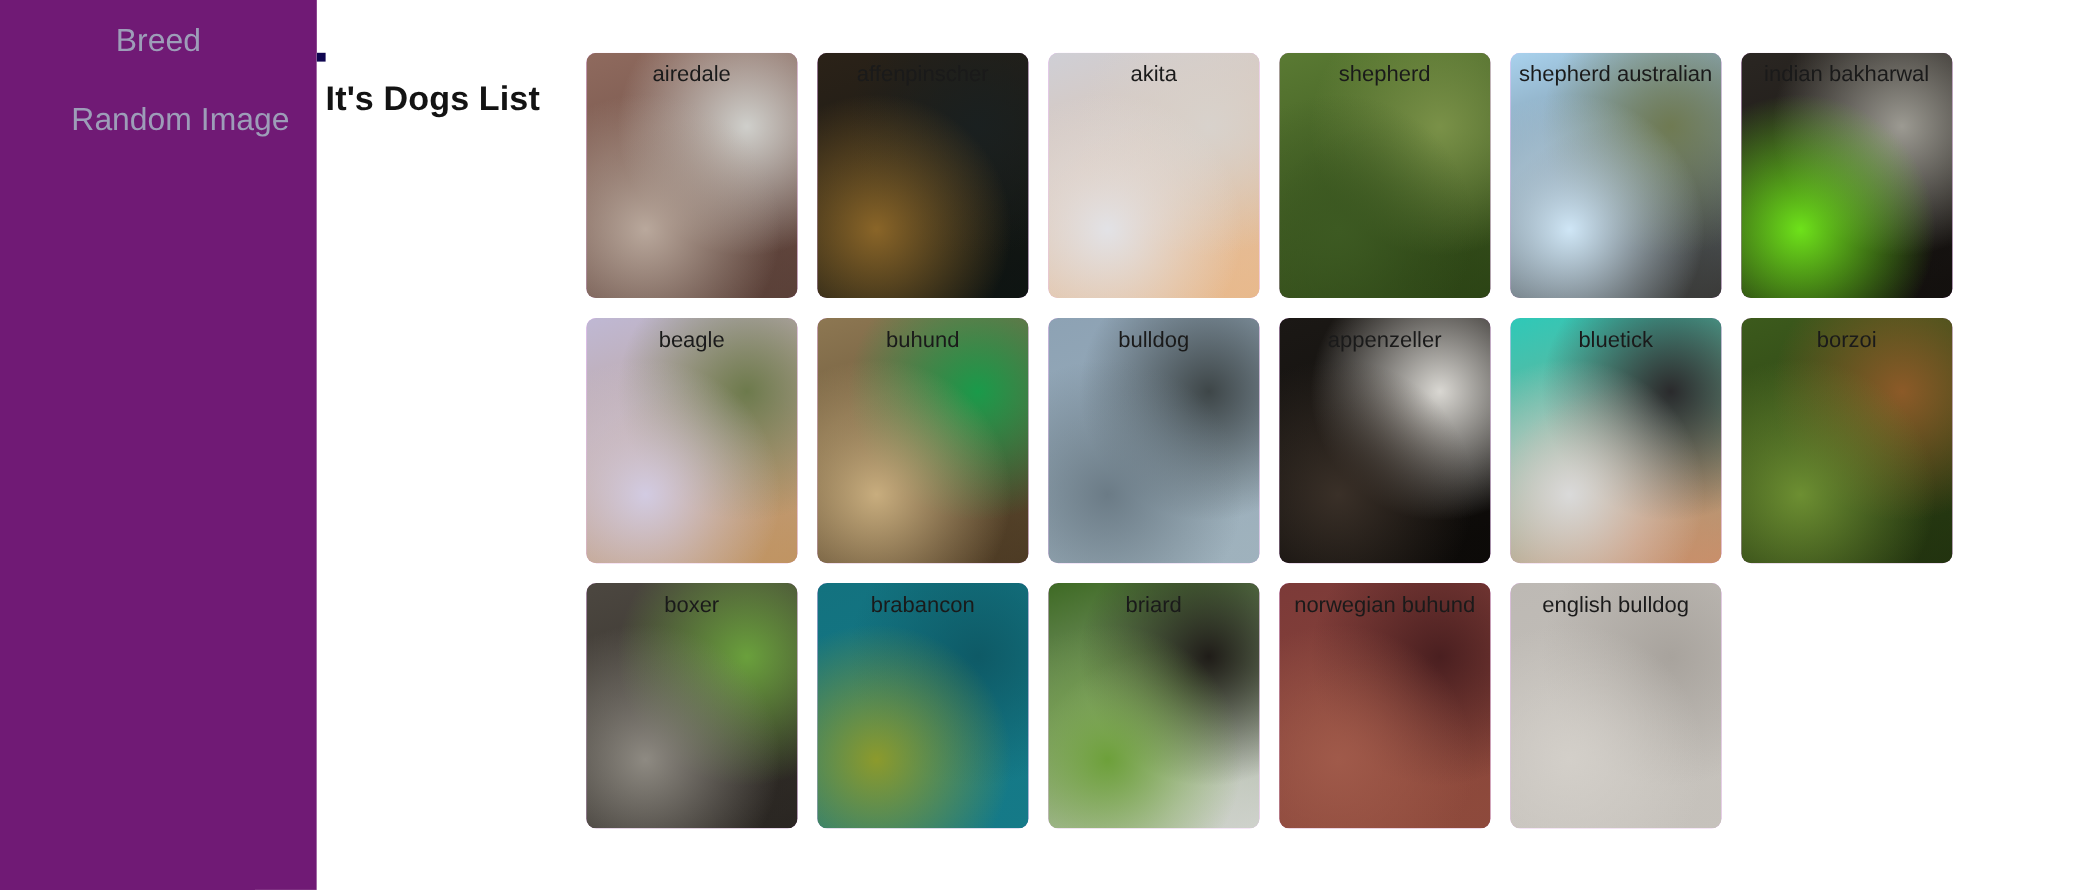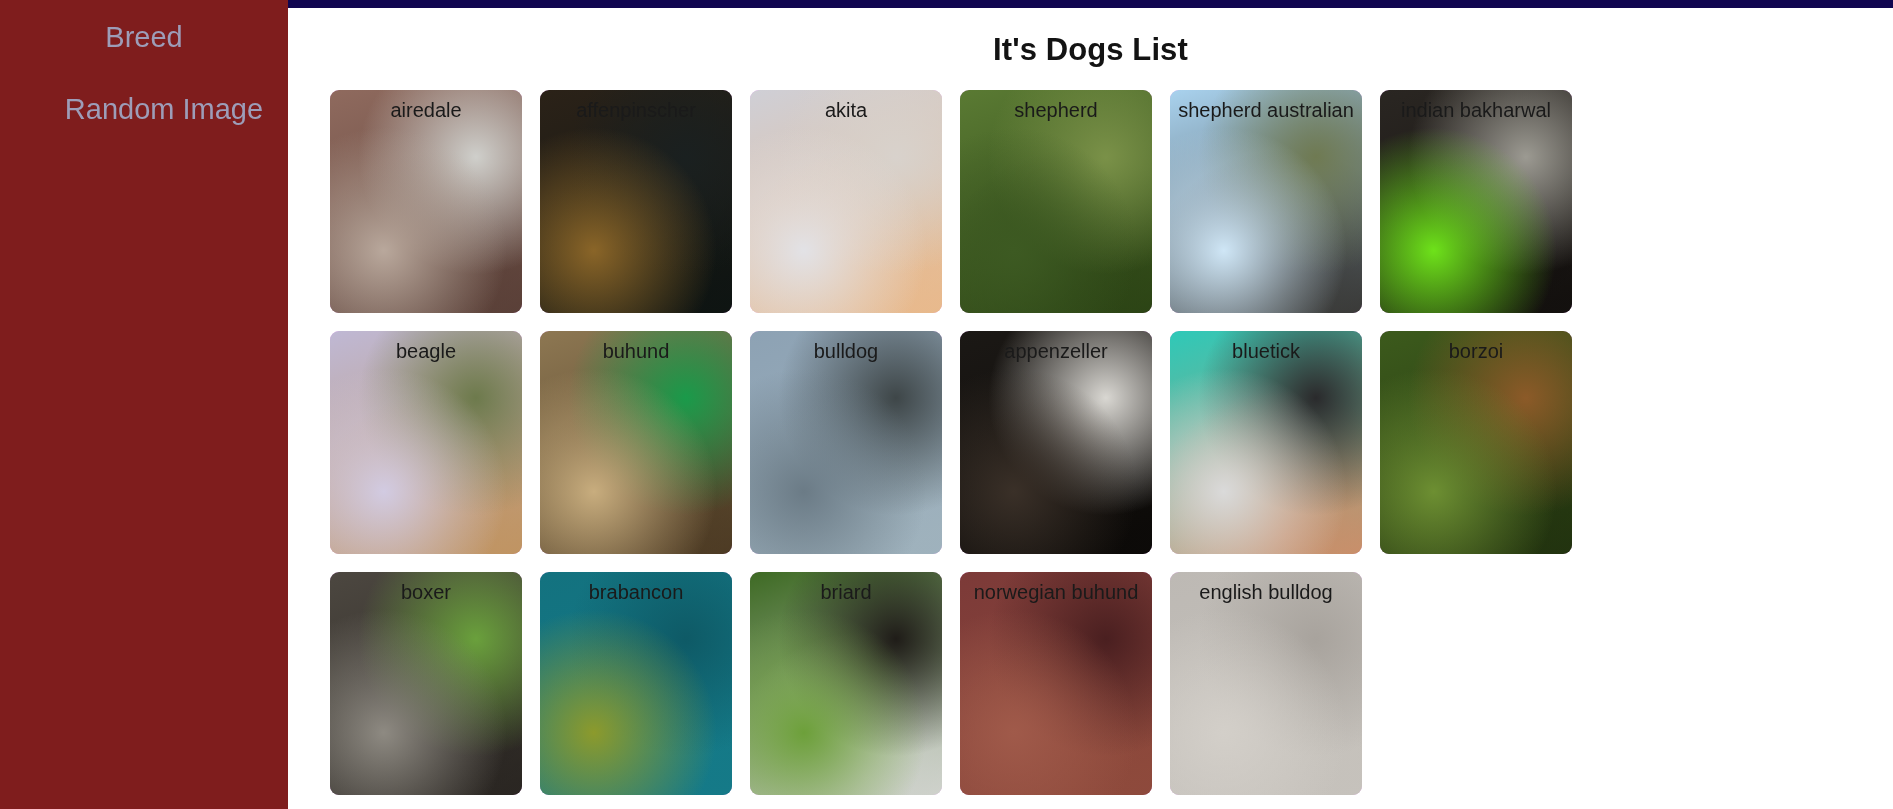--- a/index.html
+++ b/index.html
@@ -12,21 +12,21 @@
   .app {
     display: flex;
     width: 1893px; height: 809px;
     background: #ffffff;
   }
 
   
   .sidebar {
     width: 288px;
     flex: 0 0 288px;
-    background: #7f1d1d;
+    background: #701a75;
     padding-top: 14px;
     display: flex;
     flex-direction: column;
     align-items: center;
   }
   .nav-link {
     display: block;
     width: 100%;
     text-align: center;
     color: #9d9db8;
@@ -37,22 +37,23 @@
     cursor: pointer;
   }
   .nav-link + .nav-link { margin-top: 26px; margin-left: 40px; }
 
   
   .content {
     flex: 1 1 auto;
     position: relative;
     background: #ffffff;
     display: flex;
-    flex-direction: column;
+    flex-direction: row;
     min-width: 0;
+    margin-top: 48px;
   }
   .topstrip {
     height: 8px;
     background: #100650;
     flex: 0 0 8px;
     width: 100%;
   }
   .page-title {
     text-align: center;
     font-size: 31px;

